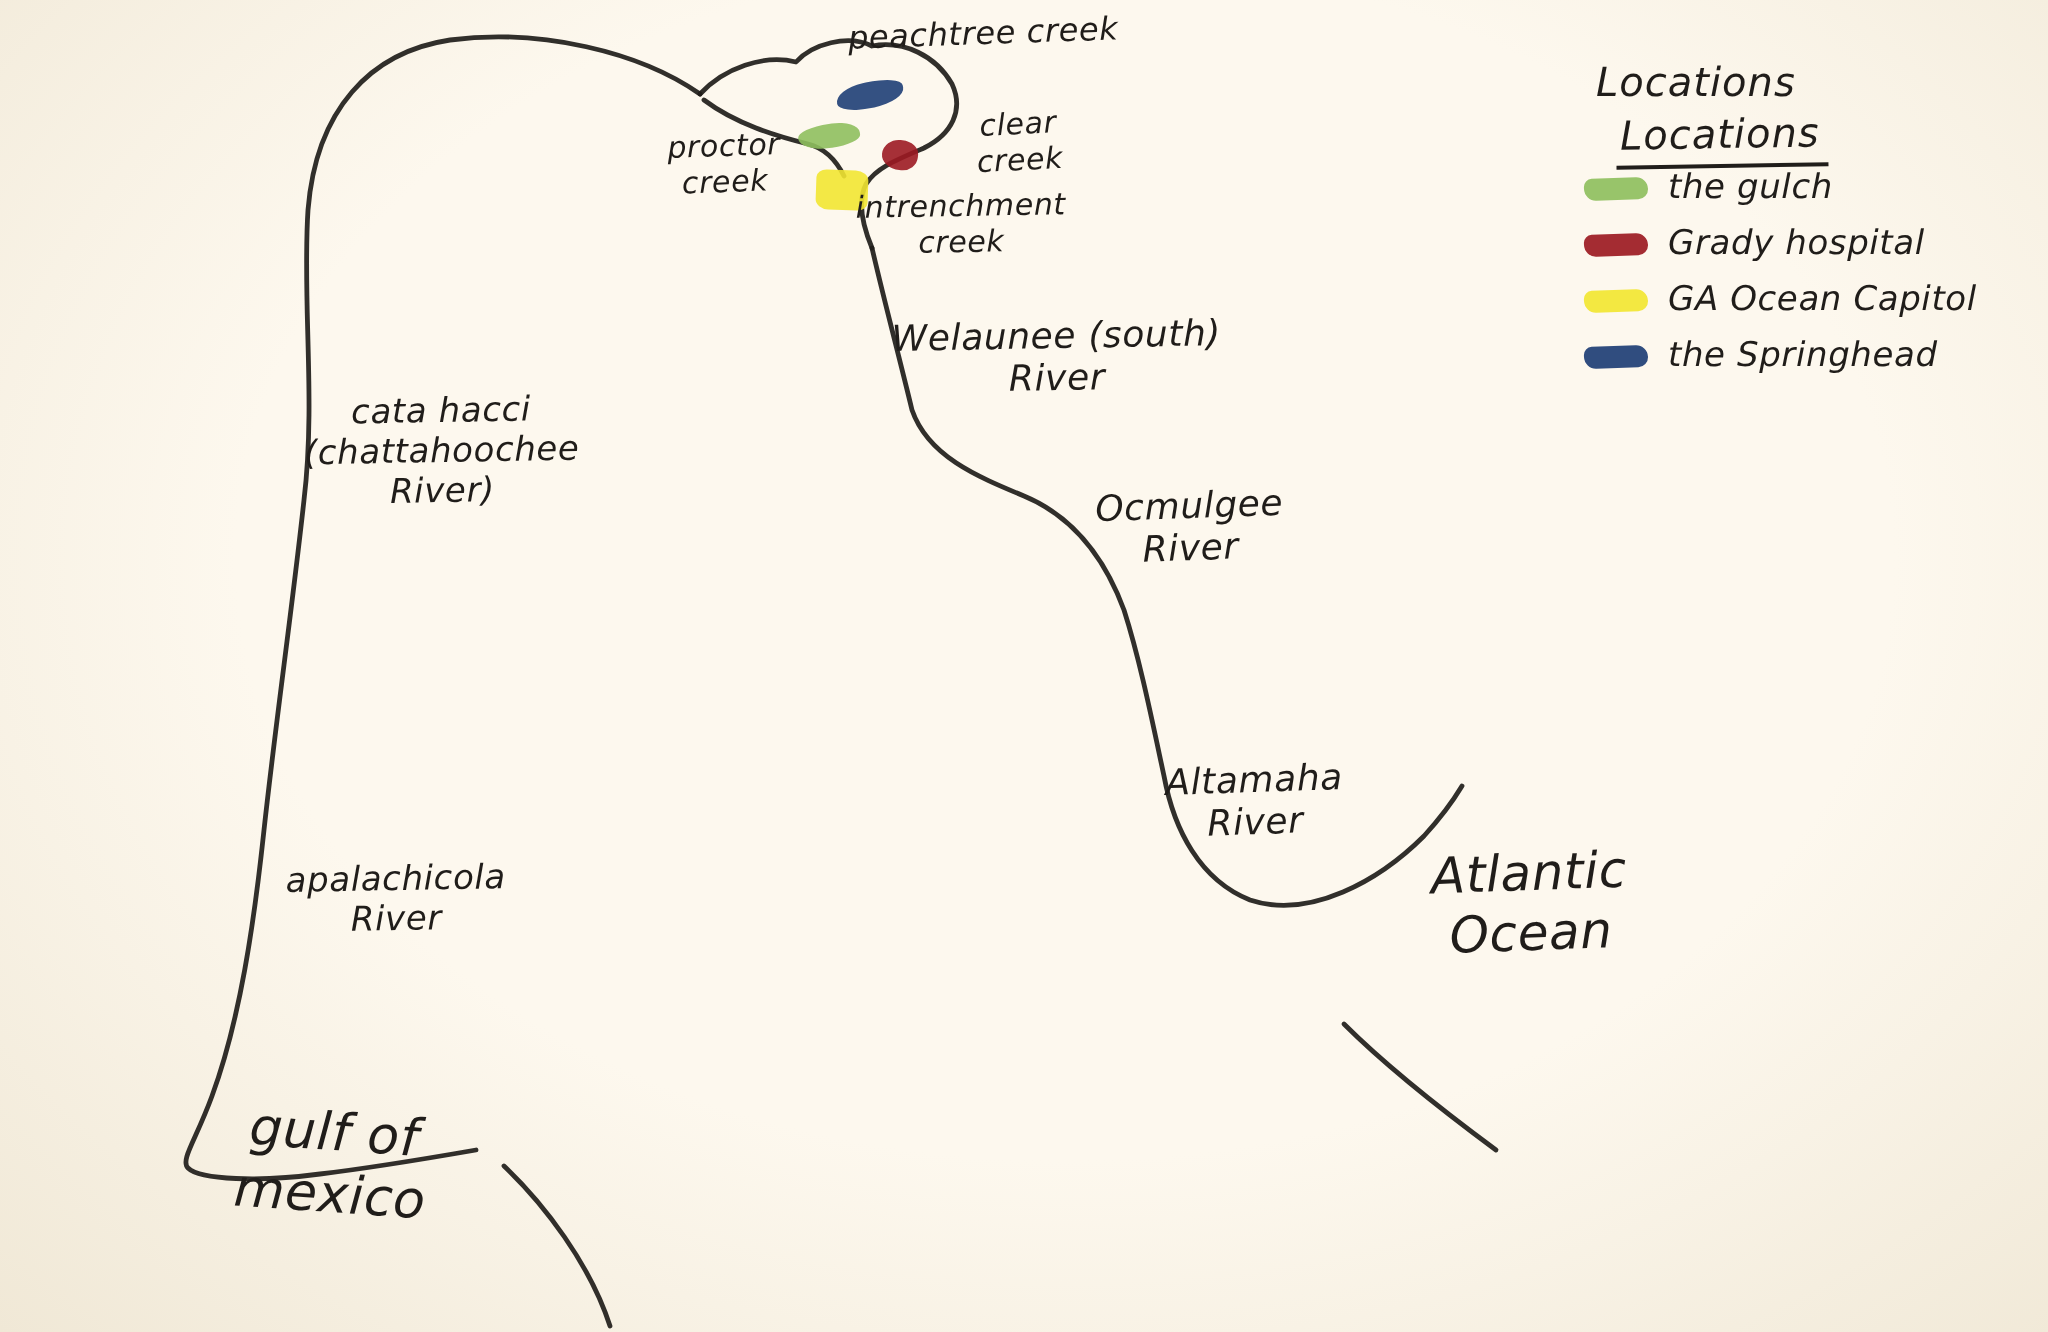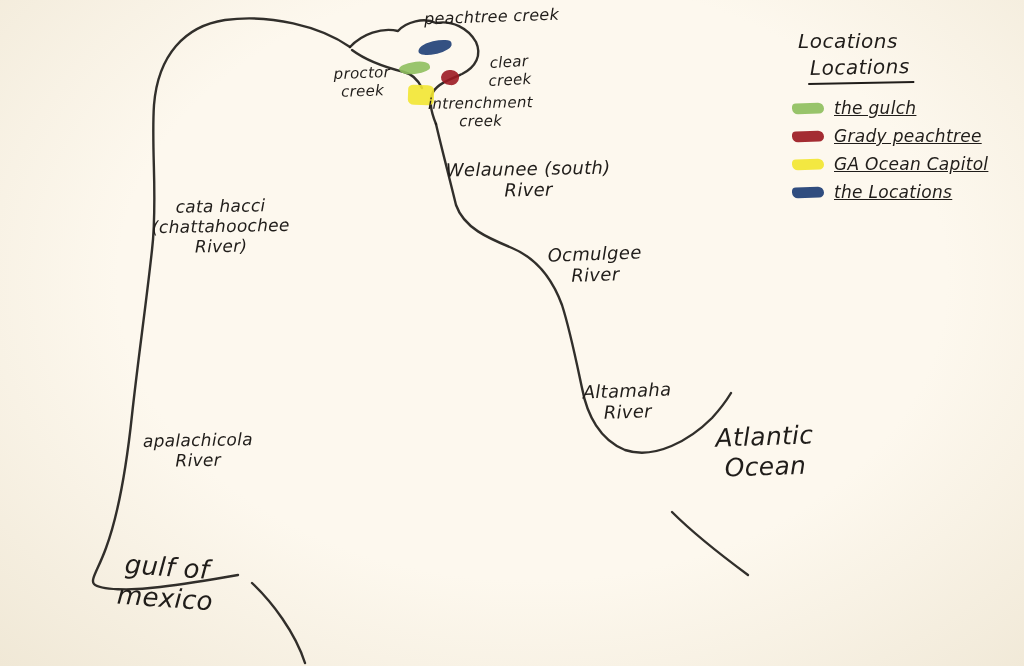--- a/index.html
+++ b/index.html
@@ -35,21 +35,21 @@
 
   .marker { position:absolute; opacity:0.9; }
   .mk-tabernacle { left:418px; top:41px; width:34px; height:13px; border-radius:45% 55% 50% 50% / 60% 40% 55% 45%; transform:rotate(-12deg); }
   .mk-gulch      { left:399px; top:62px; width:31px; height:12px; border-radius:55% 45% 50% 50% / 45% 55% 40% 60%; transform:rotate(-8deg); }
   .mk-grady      { left:441px; top:70px; width:18px; height:15px; border-radius:50% 50% 45% 55% / 55% 45% 50% 50%; transform:rotate(6deg); }
   .mk-capitol    { left:408px; top:85px; width:26px; height:20px; border-radius:20% 25% 20% 25%; transform:rotate(2deg); }
 
   .legend { position:absolute; left:792px; top:28px; width:232px; color:var(--ink); }
   .legend-title { font-style:italic; font-size:20px; line-height:1.3; text-align:left; padding-left:6px; letter-spacing:0.5px; }
   .legend-title .underlined { display:inline-block; border-bottom:2px solid var(--ink); padding:0 4px 2px 2px; margin-left:10px; transform:rotate(-1deg); }
-  .legend-items { margin-top:14px; display:flex; flex-direction:column; gap:8px;text-decoration:underline; }
+  .legend-items { display:flex; flex-direction:column; gap:8px; }
   .legend-row { display:flex; align-items:center; gap:10px; }
   .legend-swatch { width:32px; height:11px; border-radius:4px 6px 5px 6px; flex:0 0 auto; transform:rotate(-2deg); opacity:0.92; }
   .legend-label { font-style:italic; font-size:17px; letter-spacing:0.3px; white-space:nowrap; }
 </style>
 </head>
 <body>
 
 <div class="paper">
 
   <svg class="ink-layer" viewBox="0 0 1024 666" aria-hidden="true">
@@ -108,26 +108,26 @@
       <span>Locations</span><br>
       <span class="underlined">Locations</span>
     </div>
     <div class="legend-items">
       <div class="legend-row">
         <span class="legend-swatch" style="background: rgb(143, 191, 94);"></span>
         <span class="legend-label">the gulch</span>
       </div>
       <div class="legend-row">
         <span class="legend-swatch" style="background: rgb(156, 26, 34);"></span>
-        <span class="legend-label">Grady peachtree</span>
+        <span class="legend-label">Grady hospital</span>
       </div>
       <div class="legend-row">
         <span class="legend-swatch" style="background: rgb(242, 230, 50);"></span>
         <span class="legend-label">GA Ocean Capitol</span>
       </div>
       <div class="legend-row">
         <span class="legend-swatch" style="background: rgb(30, 62, 117);"></span>
-        <span class="legend-label">the Locations</span>
+        <span class="legend-label">the Springhead</span>
       </div>
     </div>
   </div>
 
 </div>
 
 </body></html>

